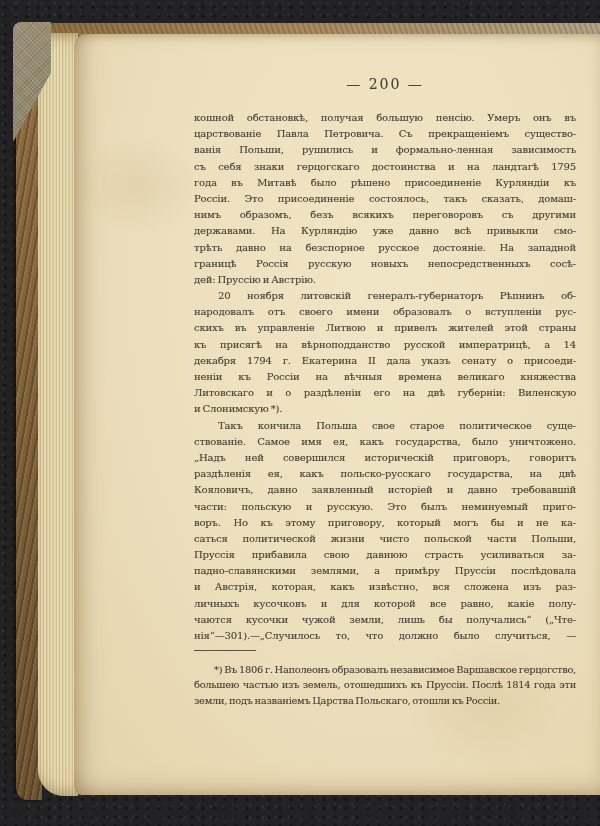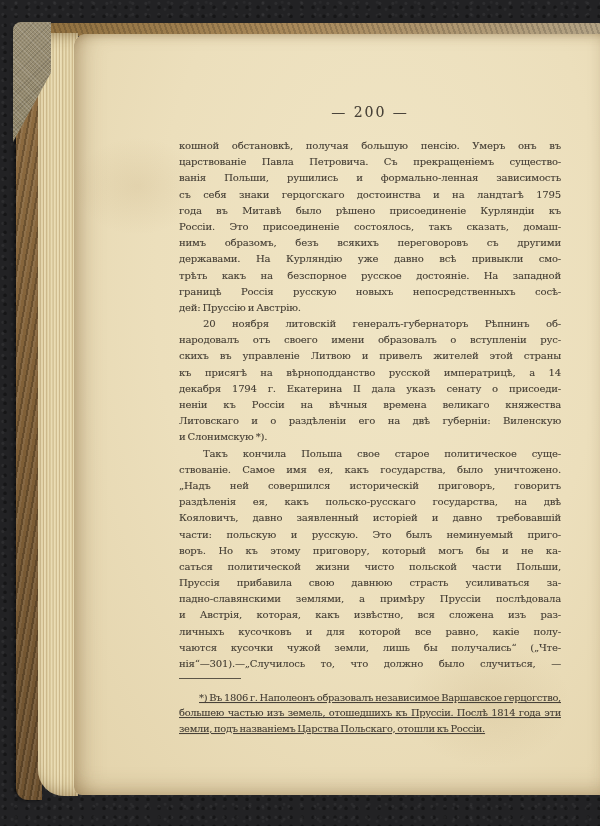--- a/index.html
+++ b/index.html
@@ -68,24 +68,23 @@
       radial-gradient(ellipse at 58% 32%, #f0e5c5 0%, #ecdfbc 52%, #e3d3ab 100%);
     box-shadow:
       inset 16px 0 26px -14px rgba(110,78,35,0.5),
       inset 0 8px 12px -9px rgba(110,78,35,0.45),
       inset 0 -16px 26px -16px rgba(110,78,35,0.4),
       inset -10px 0 18px -12px rgba(110,78,35,0.25);
     z-index: 4;
   }
 
   .text-area {
-    position: absolute; left: 105px; top: 42px; width: 382px;
+    position: absolute; left: 120px; top: 42px; width: 382px;
     color: #474138;
     text-shadow: 0.2px 0.2px 0.4px rgba(80,68,50,0.35);
-    margin-top: 28px;
   }
 
   .page-number {
     text-align: center;
     font-size: 14px;
     letter-spacing: 2px;
     height: 16px;
     line-height: 16px;
     margin-bottom: 18px;
   }
@@ -101,21 +100,21 @@
   .tline.lastline { text-align-last: left; }
   .tline.indent { text-indent: 24px; }
 
   .fn-rule {
     width: 62px;
     border: 0;
     border-top: 1px solid #5c5547;
     margin: 6px 0 11px 0;
   }
   .footnote { font-size: 9.8px; letter-spacing: -0.25px; word-spacing: -1px; }
-  .footnote .tline { height: 15.2px; line-height: 15.2px; text-decoration: underline; }
+  .footnote .tline { height: 15.2px; line-height: 15.2px; }
   .footnote .tline.indent { text-indent: 20px; }
 </style>
 </head>
 <body>
 
 <div class="binding-strip"></div>
 <div class="fabric-corner"></div>
 <div class="top-edge-strip"></div>
 <div class="page-stack"></div>
 
@@ -125,21 +124,21 @@
     <div class="body-text">
         <div class="para">
           <div class="tline">кошной обстановкѣ, получая большую пенсію. Умеръ онъ въ</div>
           <div class="tline">царствованіе Павла Петровича. Съ прекращеніемъ существо-</div>
           <div class="tline">ванія Польши, рушились и формально-ленная зависимость</div>
           <div class="tline">съ себя знаки герцогскаго достоинства и на ландтагѣ 1795</div>
           <div class="tline">года въ Митавѣ было рѣшено присоединеніе Курляндіи къ</div>
           <div class="tline">Россіи. Это присоединеніе состоялось, такъ сказать, домаш-</div>
           <div class="tline">нимъ образомъ, безъ всякихъ переговоровъ съ другими</div>
           <div class="tline">державами. На Курляндію уже давно всѣ привыкли смо-</div>
-          <div class="tline">трѣть какъ на безспорное русское достояніе. На западной</div>
+          <div class="tline">трѣть давно на безспорное русское достояніе. На западной</div>
           <div class="tline">границѣ Россія русскую новыхъ непосредственныхъ сосѣ-</div>
           <div class="tline lastline">дей: Пруссію и Австрію.</div>
         </div>
         <div class="para">
           <div class="tline indent">20 ноября литовскій генералъ-губернаторъ Рѣпнинъ об-</div>
           <div class="tline">народовалъ отъ своего имени образовалъ о вступленіи рус-</div>
           <div class="tline">скихъ въ управленіе Литвою и привелъ жителей этой страны</div>
           <div class="tline">къ присягѣ на вѣрноподданство русской императрицѣ, а 14</div>
           <div class="tline">декабря 1794 г. Екатерина II дала указъ сенату о присоеди-</div>
           <div class="tline">неніи къ Россіи на вѣчныя времена великаго княжества</div>

